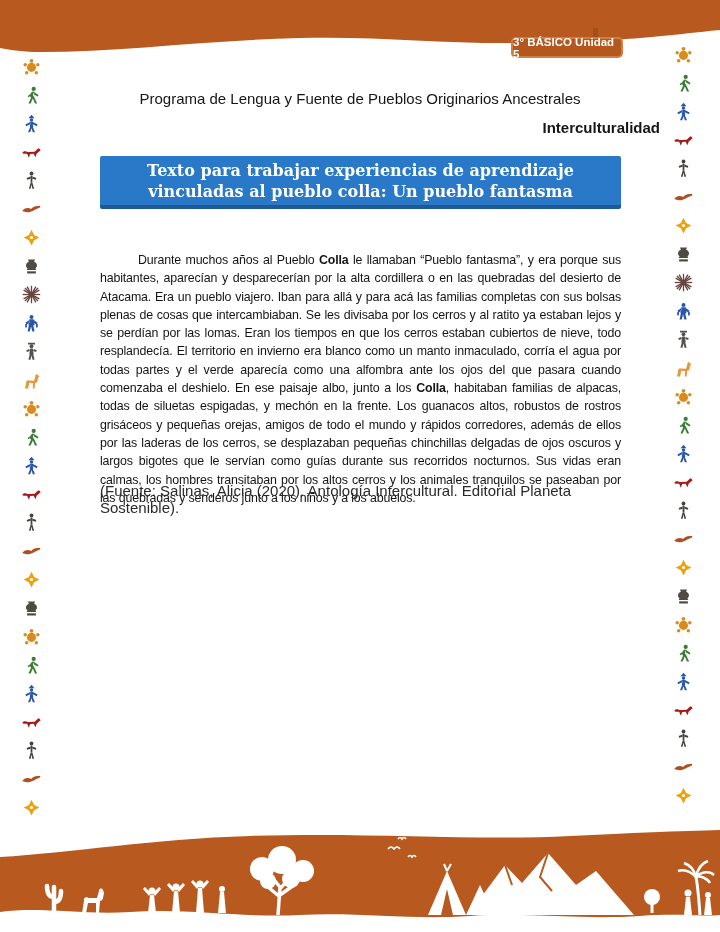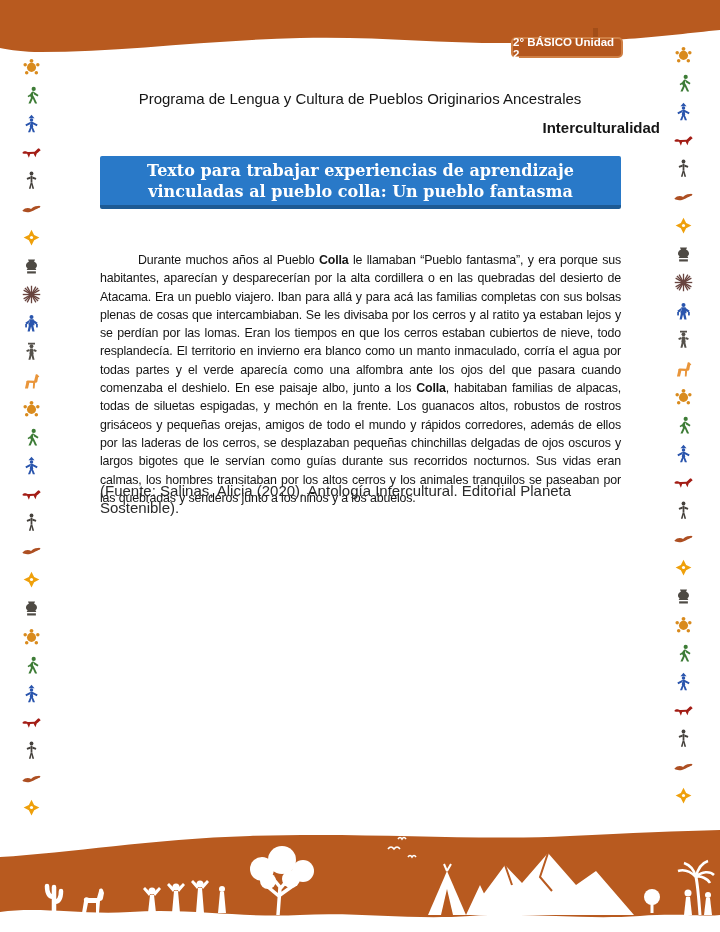--- a/index.html
+++ b/index.html
@@ -55,24 +55,24 @@
 </style>
 </head>
 <body>
 
 <svg class="top-band" viewBox="0 0 720 60" preserveAspectRatio="none">
   <path fill="#b85a1f" d="M0 0 H720 V30 C660 36 620 42 520 43 C440 44 380 36 300 38 C210 40 120 52 40 52 C25 52 10 50 0 48 Z"></path>
   <rect x="593" y="28" width="5" height="12" fill="#a34e18"></rect>
 </svg>
 
 <div class="badge">
-  <span>2° BÁSICO Unidad 2</span>
+  <span>3° BÁSICO Unidad 5</span>
 </div>
 
-<div class="header-line1">Programa de Lengua y Cultura de Pueblos Originarios Ancestrales</div>
+<div class="header-line1">Programa de Lengua y Fuente de Pueblos Originarios Ancestrales</div>
 <div class="header-line2">Interculturalidad</div>
 
 <div class="banner">
   <span>Texto para trabajar experiencias de aprendizaje vinculadas al pueblo colla: Un pueblo fantasma</span>
 </div>
 
 <div class="paragraph"><span>Durante muchos años al Pueblo </span><span class="bold">Colla</span><span> le llamaban “Pueblo fantasma”, y era porque sus habitantes, aparecían y desparecerían por la alta cordillera o en las quebradas del desierto de Atacama. Era un pueblo viajero. Iban para allá y para acá las familias completas con sus bolsas plenas de cosas que intercambiaban. Se les divisaba por los cerros y al ratito ya estaban lejos y se perdían por las lomas. Eran los tiempos en que los cerros estaban cubiertos de nieve, todo resplandecía. El territorio en invierno era blanco como un manto inmaculado, corría el agua por todas partes y el verde aparecía como una alfombra ante los ojos del que pasara cuando comenzaba el deshielo. En ese paisaje albo, junto a los </span><span class="bold">Colla</span><span>, habitaban familias de alpacas, todas de siluetas espigadas, y mechón en la frente. Los guanacos altos, robustos de rostros grisáceos y pequeñas orejas, amigos de todo el mundo y rápidos corredores, además de ellos por las laderas de los cerros, se desplazaban pequeñas chinchillas delgadas de ojos oscuros y largos bigotes que le servían como guías durante sus recorridos nocturnos. Sus vidas eran calmas, los hombres transitaban por los altos cerros y los animales tranquilos se paseaban por las quebradas y senderos junto a los niños y a los abuelos.</span></div>
 
 <div class="source">(Fuente: Salinas, Alicia (2020). Antología Intercultural. Editorial Planeta Sostenible).</div>
 

